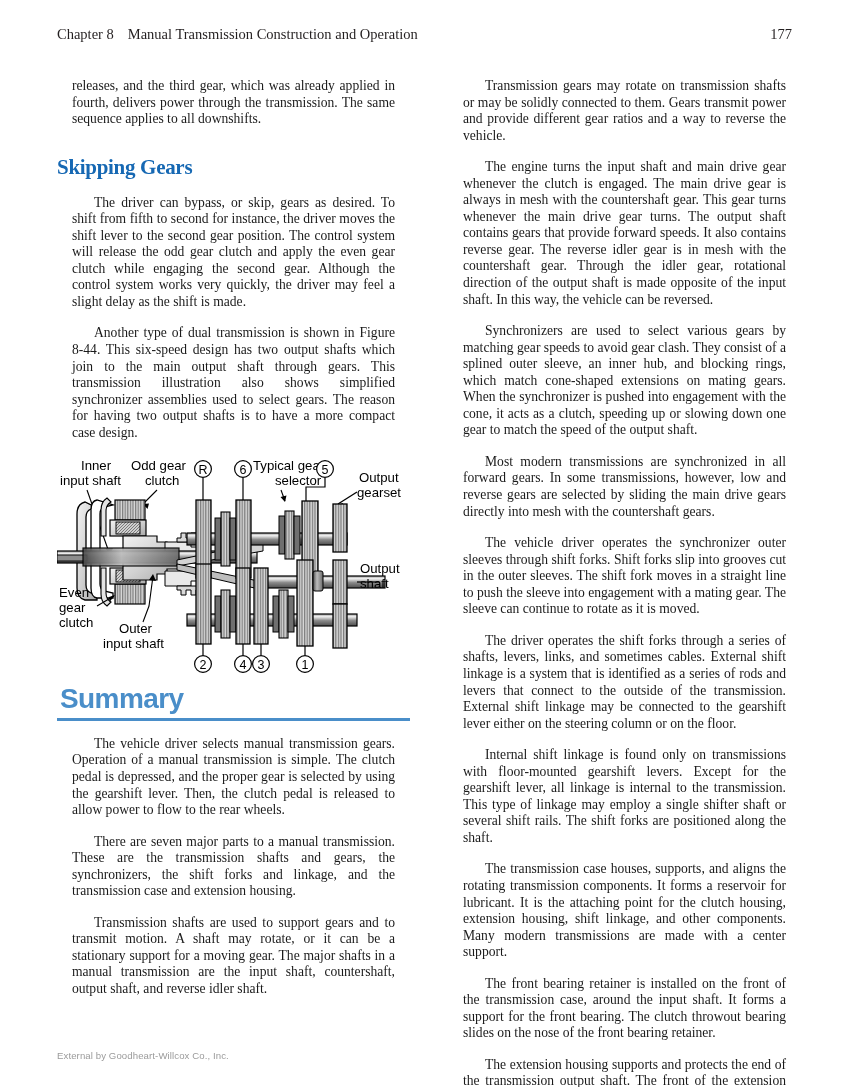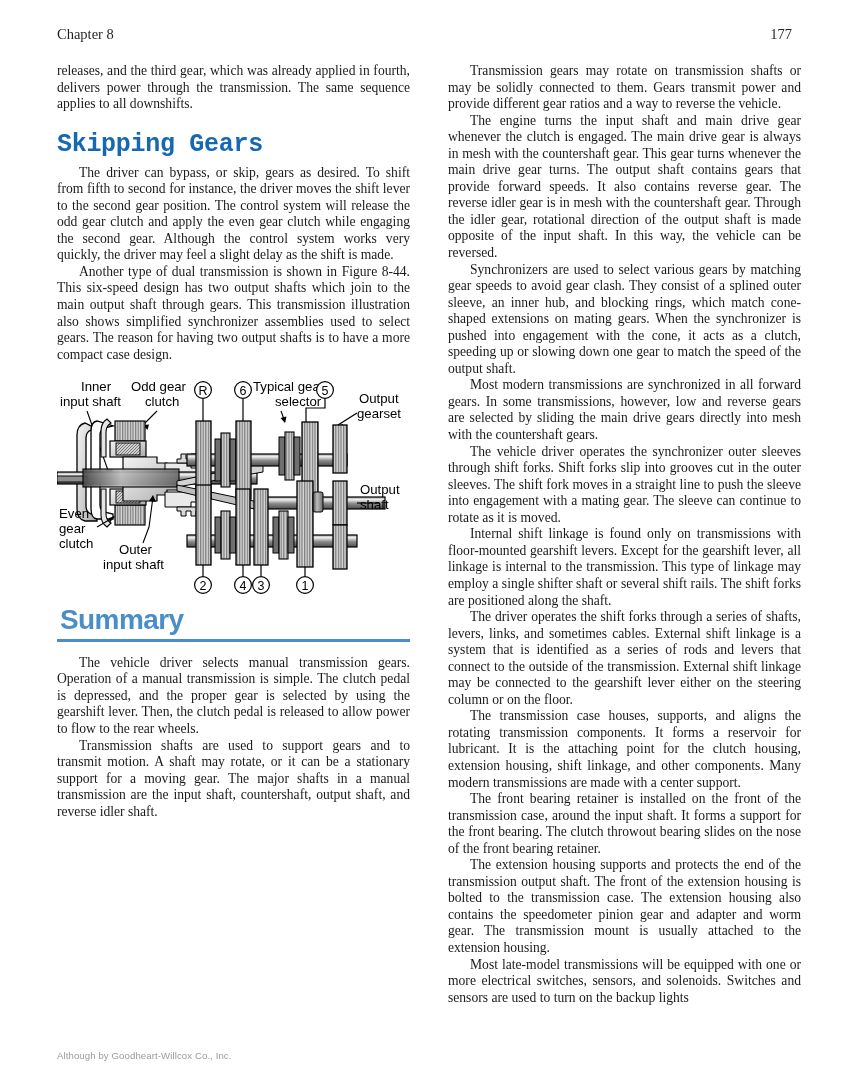--- a/index.html
+++ b/index.html
@@ -40,36 +40,36 @@
   
   .col {
     position: absolute;
     top: 63px;
     width: 353px;
   }
   .col-left  { left: 57px; }
   .col-right { left: 448px; }
 
   p.body {
-    margin: 0;
+    margin: 15px;
     font-size: 13.6px;
     line-height: 16.55px;
     text-align: justify;
     text-indent: 22px;
     hyphens: manual;
     -webkit-hyphens: manual;
   }
   p.body.noindent { text-indent: 0; }
   p.body b { font-weight: normal; }
 
   
   h2.head-sub {
-    margin: 17px 0 6px 0;
-    font-family: Liberation Mono, monospace;
-    font-size: 25px;
+    margin: 27px 0 6px 0;
+    font-family: Liberation Serif, serif;
+    font-size: 21px;
     font-weight: bold;
     letter-spacing: -0.3px;
     color: #1668b3;
   }
   h1.head-major {
     margin: 0 0 0 3px;
     font-family: "Liberation Sans", "DejaVu Sans", sans-serif;
     font-size: 28px;
     font-weight: bold;
     letter-spacing: -0.6px;
@@ -135,20 +135,21 @@
   }
 </style>
 </head>
 <body>
 
 <div class="page">
 
   <div class="runhead">
     <div class="runhead-left">
       <span class="runhead-chapter">Chapter 8</span>
+      <span>Manual Transmission Construction and Operation</span>
     </div>
     <span>177</span>
   </div>
 
   <div class="col col-left">
 
     <p class="body noindent">releases, and the third gear, which was already applied in fourth, delivers power through the transmission. The same sequence applies to all downshifts.</p>
 
     <h2 class="head-sub">Skipping Gears</h2>
 
@@ -374,32 +375,33 @@
 
         </svg>
       </div>
 
     </div>
 
     <h1 class="head-major">Summary</h1>
     <div class="head-rule"></div>
 
     <p class="body">The vehicle driver selects manual transmission gears. Operation of a manual transmission is simple. The clutch pedal is depressed, and the proper gear is selected by using the gearshift lever. Then, the clutch pedal is released to allow power to flow to the rear wheels.</p>
+    <p class="body">There are seven major parts to a manual transmission. These are the transmission shafts and gears, the synchronizers, the shift forks and linkage, and the transmission case and extension housing.</p>
     <p class="body">Transmission shafts are used to support gears and to transmit motion. A shaft may rotate, or it can be a stationary support for a moving gear. The major shafts in a manual transmission are the input shaft, countershaft, output shaft, and reverse idler shaft.</p>
   </div>
 
   <div class="col col-right">
     <p class="body">Transmission gears may rotate on transmission shafts or may be solidly connected to them. Gears transmit power and provide different gear ratios and a way to reverse the vehicle.</p>
     <p class="body">The engine turns the input shaft and main drive gear whenever the clutch is engaged. The main drive gear is always in mesh with the countershaft gear. This gear turns whenever the main drive gear turns. The output shaft contains gears that provide forward speeds. It also contains reverse gear. The reverse idler gear is in mesh with the countershaft gear. Through the idler gear, rotational direction of the output shaft is made opposite of the input shaft. In this way, the vehicle can be reversed.</p>
     <p class="body">Synchronizers are used to select various gears by matching gear speeds to avoid gear clash. They consist of a splined outer sleeve, an inner hub, and blocking rings, which match cone-shaped extensions on mating gears. When the synchronizer is pushed into engagement with the cone, it acts as a clutch, speeding up or slowing down one gear to match the speed of the output shaft.</p>
     <p class="body">Most modern transmissions are synchronized in all forward gears. In some transmissions, however, low and reverse gears are selected by sliding the main drive gears directly into mesh with the countershaft gears.</p>
     <p class="body">The vehicle driver operates the synchronizer outer sleeves through shift forks. Shift forks slip into grooves cut in the outer sleeves. The shift fork moves in a straight line to push the sleeve into engagement with a mating gear. The sleeve can continue to rotate as it is moved.</p>
+    <p class="body">The driver operates the shift forks through a series of shafts, levers, links, and sometimes cables. External shift linkage is a system that is identified as a series of rods and levers that connect to the outside of the transmission. External shift linkage may be connected to the gearshift lever either on the steering column or on the floor.</p>
     <p class="body">Internal shift linkage is found only on transmissions with floor-mounted gearshift levers. Except for the gearshift lever, all linkage is internal to the transmission. This type of linkage may employ a single shifter shaft or several shift rails. The shift forks are positioned along the shaft.</p>
-    <p class="body">The driver operates the shift forks through a series of shafts, levers, links, and sometimes cables. External shift linkage is a system that is identified as a series of rods and levers that connect to the outside of the transmission. External shift linkage may be connected to the gearshift lever either on the steering column or on the floor.</p>
     <p class="body">The transmission case houses, supports, and aligns the rotating transmission components. It forms a reservoir for lubricant. It is the attaching point for the clutch housing, extension housing, shift linkage, and other components. Many modern transmissions are made with a center support.</p>
     <p class="body">The front bearing retainer is installed on the front of the transmission case, around the input shaft. It forms a support for the front bearing. The clutch throwout bearing slides on the nose of the front bearing retainer.</p>
     <p class="body">The extension housing supports and protects the end of the transmission output shaft. The front of the extension housing is bolted to the transmission case. The extension housing also contains the speedometer pinion gear and adapter and worm gear. The transmission mount is usually attached to the extension housing.</p>
     <p class="body">Most late-model transmissions will be equipped with one or more electrical switches, sensors, and solenoids. Switches and sensors are used to turn on the backup lights</p>
   </div>
 
-  <div class="footer">Although by Goodheart-Willcox Co., Inc.</div>
+  <div class="footer">External by Goodheart-Willcox Co., Inc.</div>
 
 </div>
 
 </body></html>

